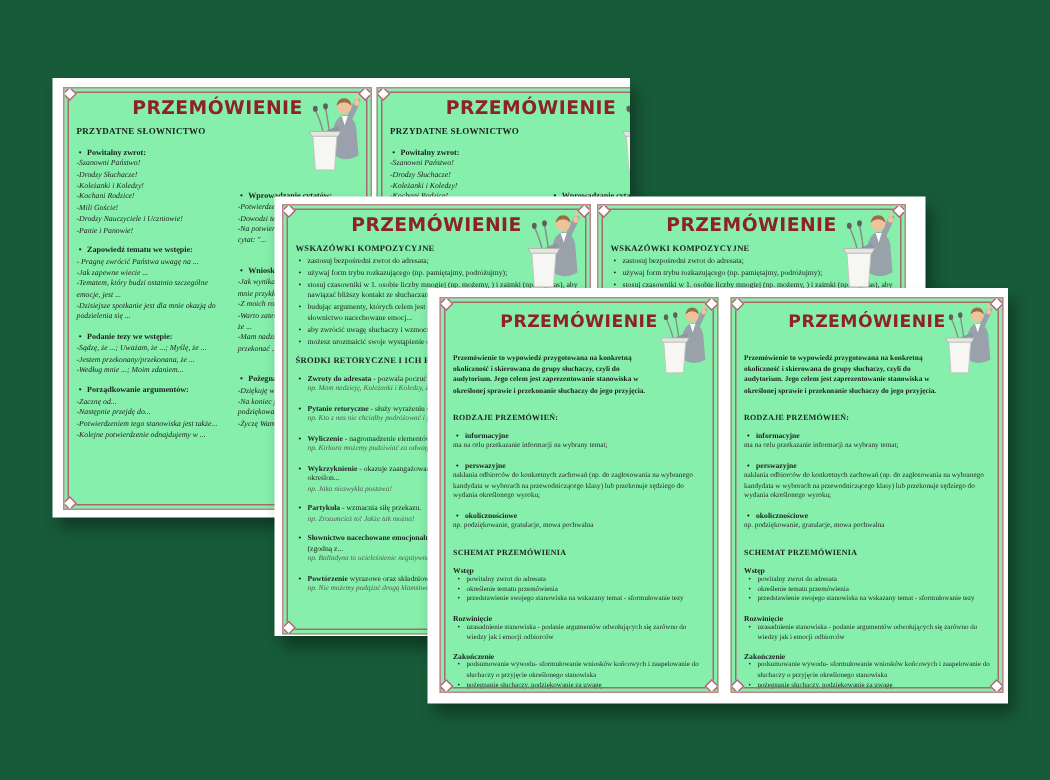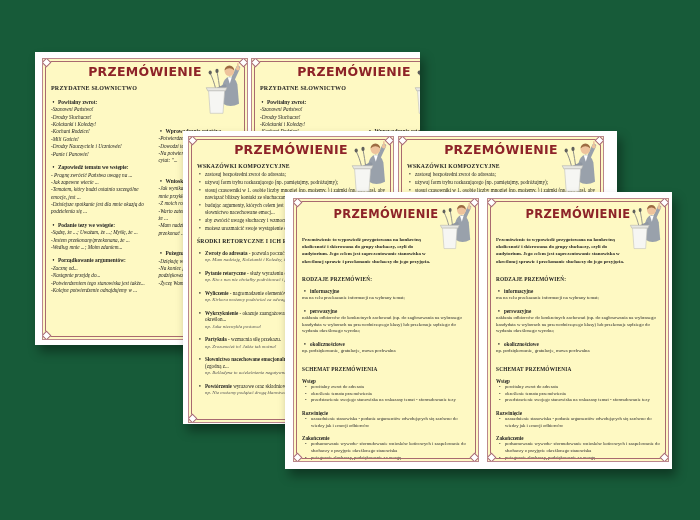--- a/index.html
+++ b/index.html
@@ -10,21 +10,21 @@
   }
   .sheet{
     position:absolute;background:#ffffff;overflow:hidden;
     box-shadow:4px 7px 10px rgba(0,0,0,0.38);
   }
   .sheet-a{left:35px;top:52px;width:385px;height:293px;z-index:1;}
   .sheet-b{left:183px;top:131px;width:434px;height:293px;z-index:2;}
   .sheet-c{left:285px;top:192px;width:387px;height:277px;z-index:3;}
 
   .card{
-    position:absolute;background:#fef9c3;border:1px solid #bb878c;overflow:hidden;
+    position:absolute;background:#86efac;border:1px solid #bb878c;overflow:hidden;
   }
   .card::after{
     content:"";position:absolute;inset:2px;border:1px solid #a96a6f;pointer-events:none;
   }
   .sheet-a .card:nth-of-type(1){left:7px;top:6px;width:204px;height:280px;}
   .sheet-a .card:nth-of-type(2){left:216px;top:6px;width:204px;height:280px;}
   .sheet-b .card:nth-of-type(1){left:5px;top:5px;width:204px;height:285px;}
   .sheet-b .card:nth-of-type(2){left:215px;top:5px;width:204px;height:285px;}
   .sheet-c .card:nth-of-type(1){left:8px;top:6px;width:184px;height:262px;}
   .sheet-c .card:nth-of-type(2){left:202px;top:6px;width:180px;height:262px;}

